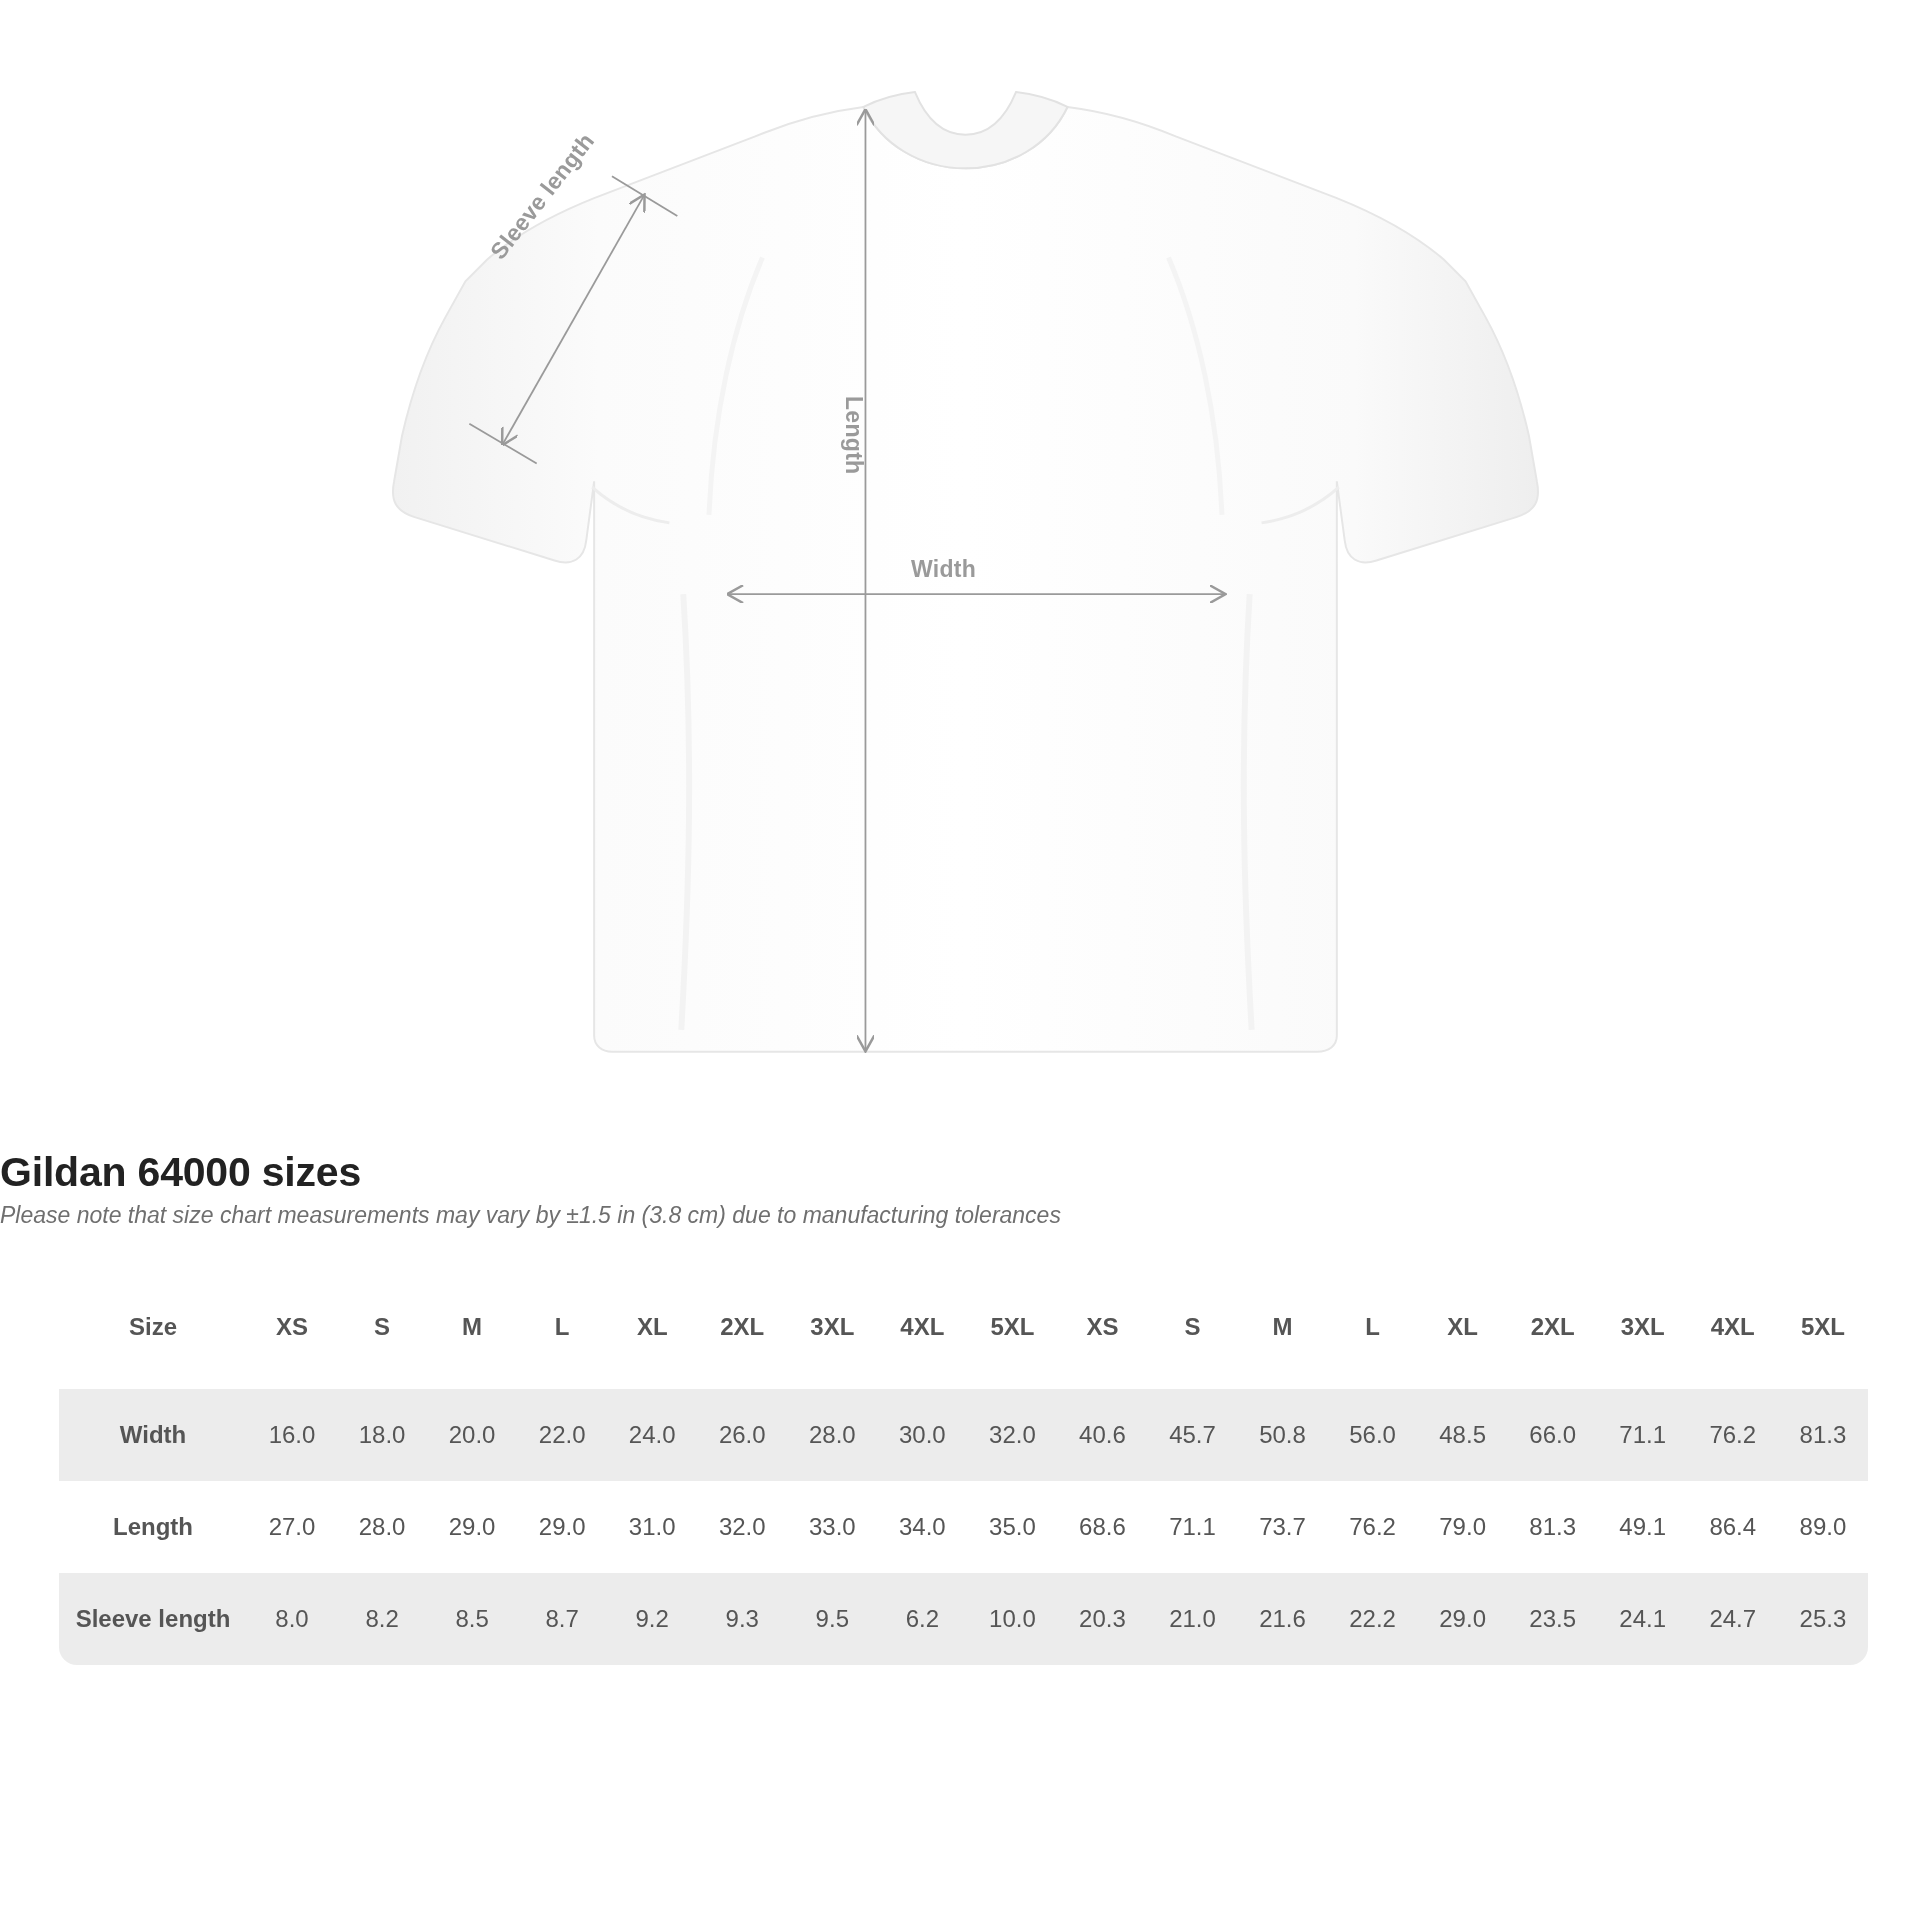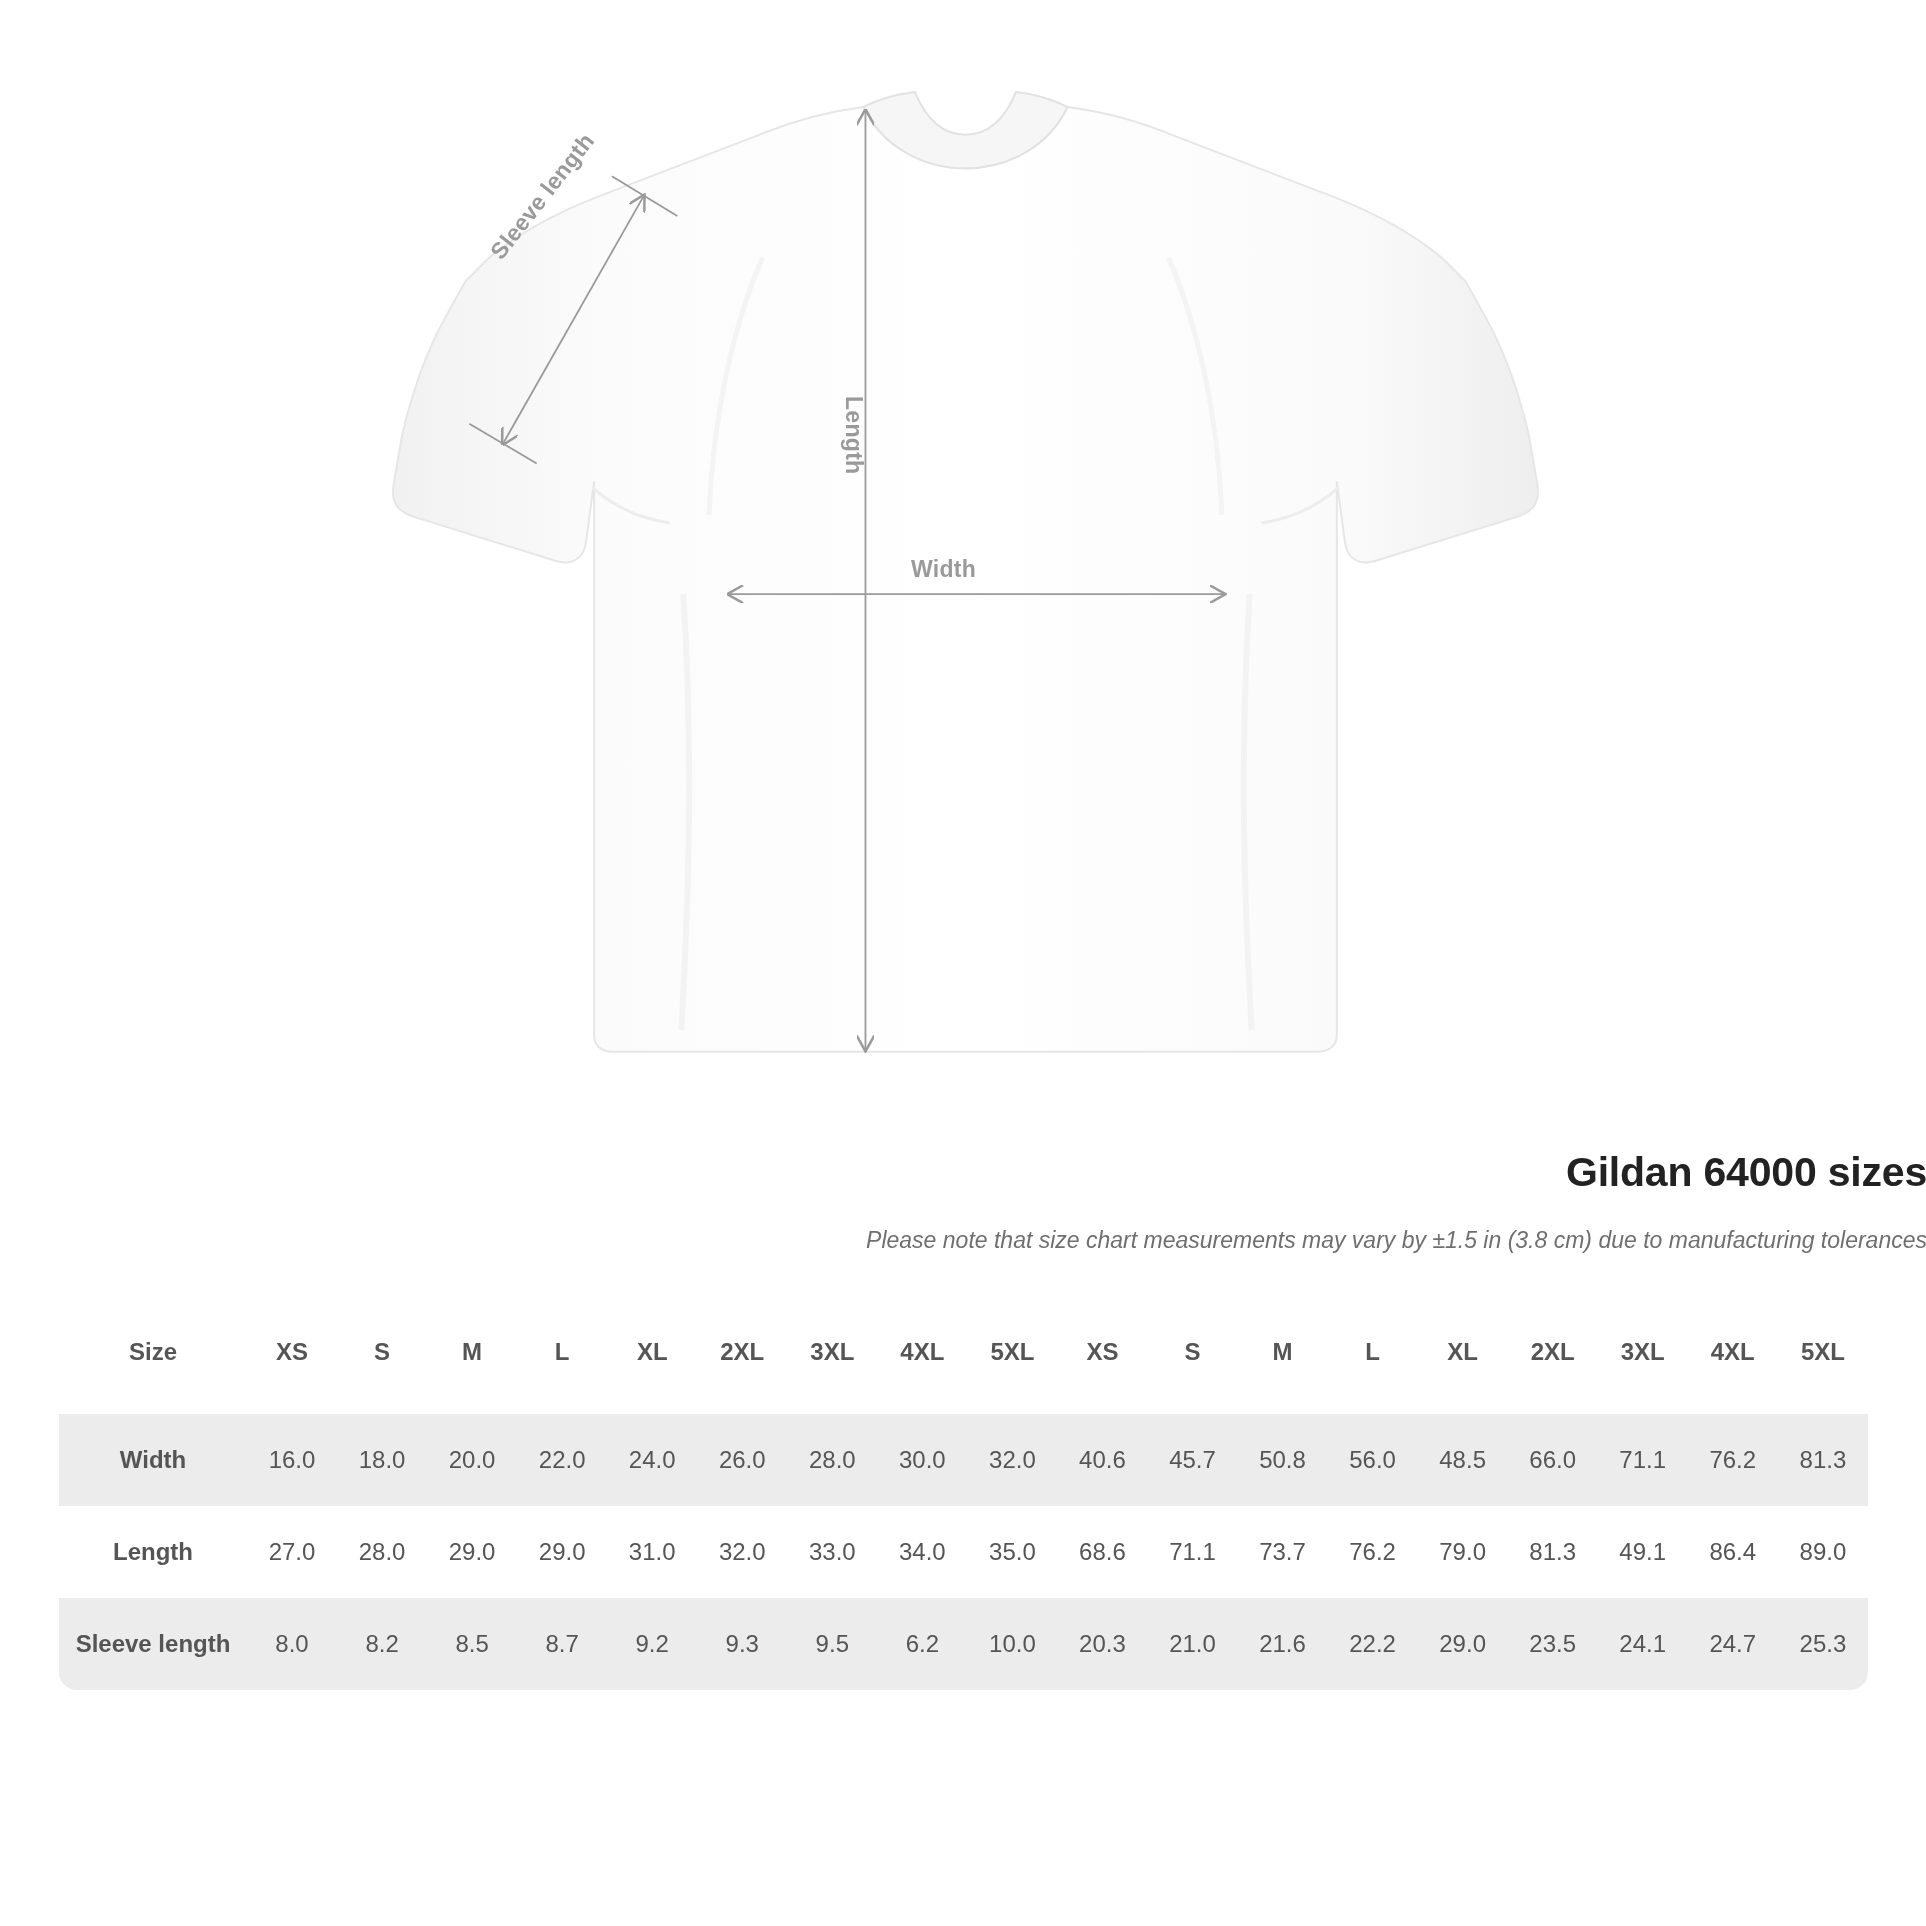--- a/index.html
+++ b/index.html
@@ -51,31 +51,31 @@
   }
   .dim-label.sleeve-lab {
     left: 485px;
     top: 248px;
     transform: rotate(-52deg);
     transform-origin: left top;
   }
 
   
   .title-block {
-    text-align: right;
+    text-align: left;
     margin-top: 30px;
   }
   .chart-title {
     font-size: 41px;
     font-weight: bold;
     color: #222222;
     letter-spacing: -0.2px;
   }
   .chart-note {
-    margin-top: 31px;
+    margin-top: 6px;
     font-size: 23px;
     font-style: italic;
     color: #6f6f6f;
   }
 
   
   .table-wrap {
     margin: 36px 59px 0 59px;
     border-radius: 18px;
     overflow: hidden;

